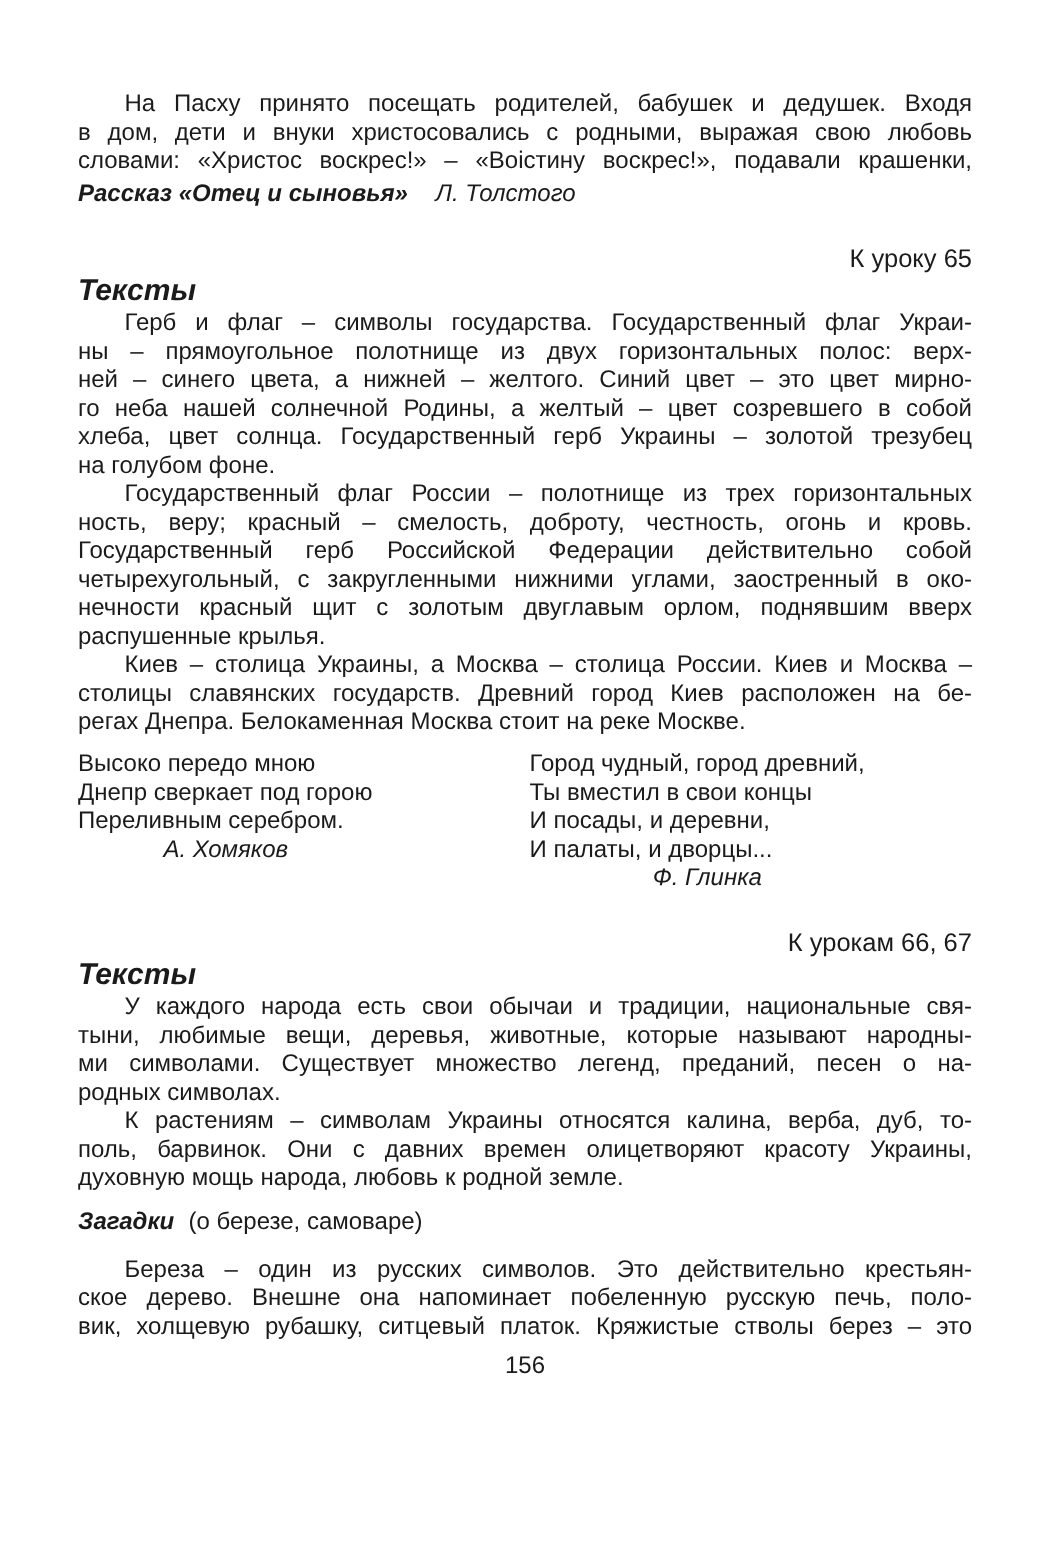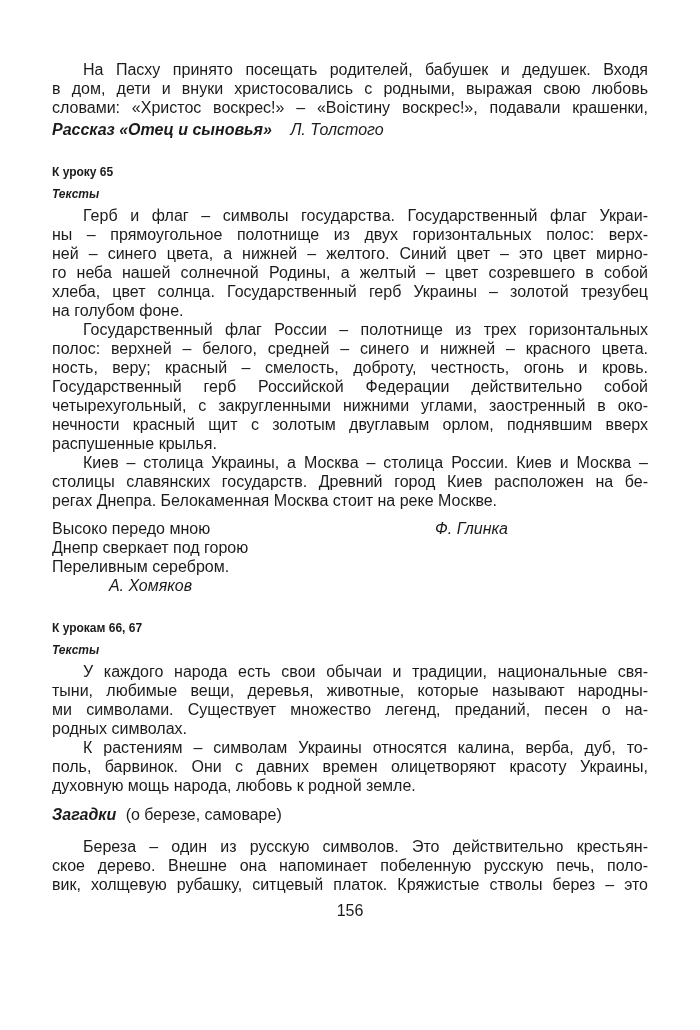--- a/index.html
+++ b/index.html
@@ -19,24 +19,25 @@
   
   .para .tline { text-align: justify; text-align-last: justify; }
   .para .tline-last { text-align-last: left; }
   .para.cont .tline-last { text-align-last: justify; }
   .para .tline-first { text-indent: 31px; }
   .bi { font-weight: bold; font-style: italic; }
   .it { font-style: italic; }
   .story-line { margin-top: 3px; }
   .story-line .author-name { margin-left: 14px; }
   .heading {
-    font-weight: bold; font-size: 12px; margin: 24px 0 0 0;
+    font-weight: normal; font-size: 17px; margin: 24px 0 0 0;
     line-height: 19px;
+    text-align: right;
   }
-  .subheading { font-size: 12px; margin: 3px 0 2px 0; line-height: 19px; }
+  .subheading { font-size: 20px; margin: 3px 0 2px 0; line-height: 19px; }
   .poems { display: flex; margin: 9px 0 10px 0; }
   .poem-left { width: 301px; }
   .poem-right { width: 295px; }
   .poem .tline { text-align: left; text-align-last: left; text-indent: 0; }
   .poem-author { font-style: italic; text-align: center; }
   .poem-left .poem-author { padding-right: 104px; }
   .poem-right .poem-author { padding-right: 58px; }
   .riddles-line { margin: 10px 0 13px 0; }
   .riddles-line .note { margin-left: 5px; }
   .page-number { text-align: center; margin-top: 7px; }
@@ -64,21 +65,20 @@
     <div class="para">
         <div class="tline tline-first">Герб и флаг – символы государства. Государственный флаг Украи-</div>
         <div class="tline">ны – прямоугольное полотнище из двух горизонтальных полос: верх-</div>
         <div class="tline">ней – синего цвета, а нижней – желтого. Синий цвет – это цвет мирно-</div>
         <div class="tline">го неба нашей солнечной Родины, а желтый – цвет созревшего в собой</div>
         <div class="tline">хлеба, цвет солнца. Государственный герб Украины – золотой трезубец</div>
         <div class="tline tline-last">на голубом фоне.</div>
       </div>
     <div class="para">
         <div class="tline tline-first">Государственный флаг России – полотнище из трех горизонтальных</div>
-        <div class="tline">полос: верхней – белого, средней – синего и нижней – красного цвета.</div>
         <div class="tline">ность, веру; красный – смелость, доброту, честность, огонь и кровь.</div>
         <div class="tline">Государственный герб Российской Федерации действительно собой</div>
         <div class="tline">четырехугольный, с закругленными нижними углами, заостренный в око-</div>
         <div class="tline">нечности красный щит с золотым двуглавым орлом, поднявшим вверх</div>
         <div class="tline tline-last">распушенные крылья.</div>
       </div>
     <div class="para">
         <div class="tline tline-first">Киев – столица Украины, а Москва – столица России. Киев и Москва –</div>
         <div class="tline">столицы славянских государств. Древний город Киев расположен на бе-</div>
         <div class="tline tline-last">регах Днепра. Белокаменная Москва стоит на реке Москве.</div>
@@ -87,20 +87,26 @@
     <div class="poems">
       <div class="poem poem-left">
         <div>
             <div class="tline tline-first">Высоко передо мною</div>
             <div class="tline">Днепр сверкает под горою</div>
             <div class="tline tline-last">Переливным серебром.</div>
           </div>
         <div class="poem-author">А. Хомяков</div>
       </div>
       <div class="poem poem-right">
+        <div>
+            <div class="tline tline-first">Город чудный, город древний,</div>
+            <div class="tline">Ты вместил в свои концы</div>
+            <div class="tline">И посады, и деревни,</div>
+            <div class="tline tline-last">И палаты, и дворцы...</div>
+          </div>
         <div class="poem-author">Ф. Глинка</div>
       </div>
     </div>
   </section>
 
   <section>
     <h2 class="heading">К урокам 66, 67</h2>
     <h3 class="subheading bi">Тексты</h3>
     <div class="para">
         <div class="tline tline-first">У каждого народа есть свои обычаи и традиции, национальные свя-</div>
@@ -111,21 +117,21 @@
     <div class="para">
         <div class="tline tline-first">К растениям – символам Украины относятся калина, верба, дуб, то-</div>
         <div class="tline">поль, барвинок. Они с давних времен олицетворяют красоту Украины,</div>
         <div class="tline tline-last">духовную мощь народа, любовь к родной земле.</div>
       </div>
     <div class="riddles-line">
       <span class="bi">Загадки</span>
       <span class="note">(о березе, самоваре)</span>
     </div>
     <div class="para cont">
-        <div class="tline tline-first">Береза – один из русскую символов. Это действительно крестьян-</div>
+        <div class="tline tline-first">Береза – один из русских символов. Это действительно крестьян-</div>
         <div class="tline">ское дерево. Внешне она напоминает побеленную русскую печь, поло-</div>
         <div class="tline tline-last">вик, холщевую рубашку, ситцевый платок. Кряжистые стволы берез – это</div>
       </div>
   </section>
 
   <footer class="page-number">156</footer>
 
 </main>
 
 </body></html>

